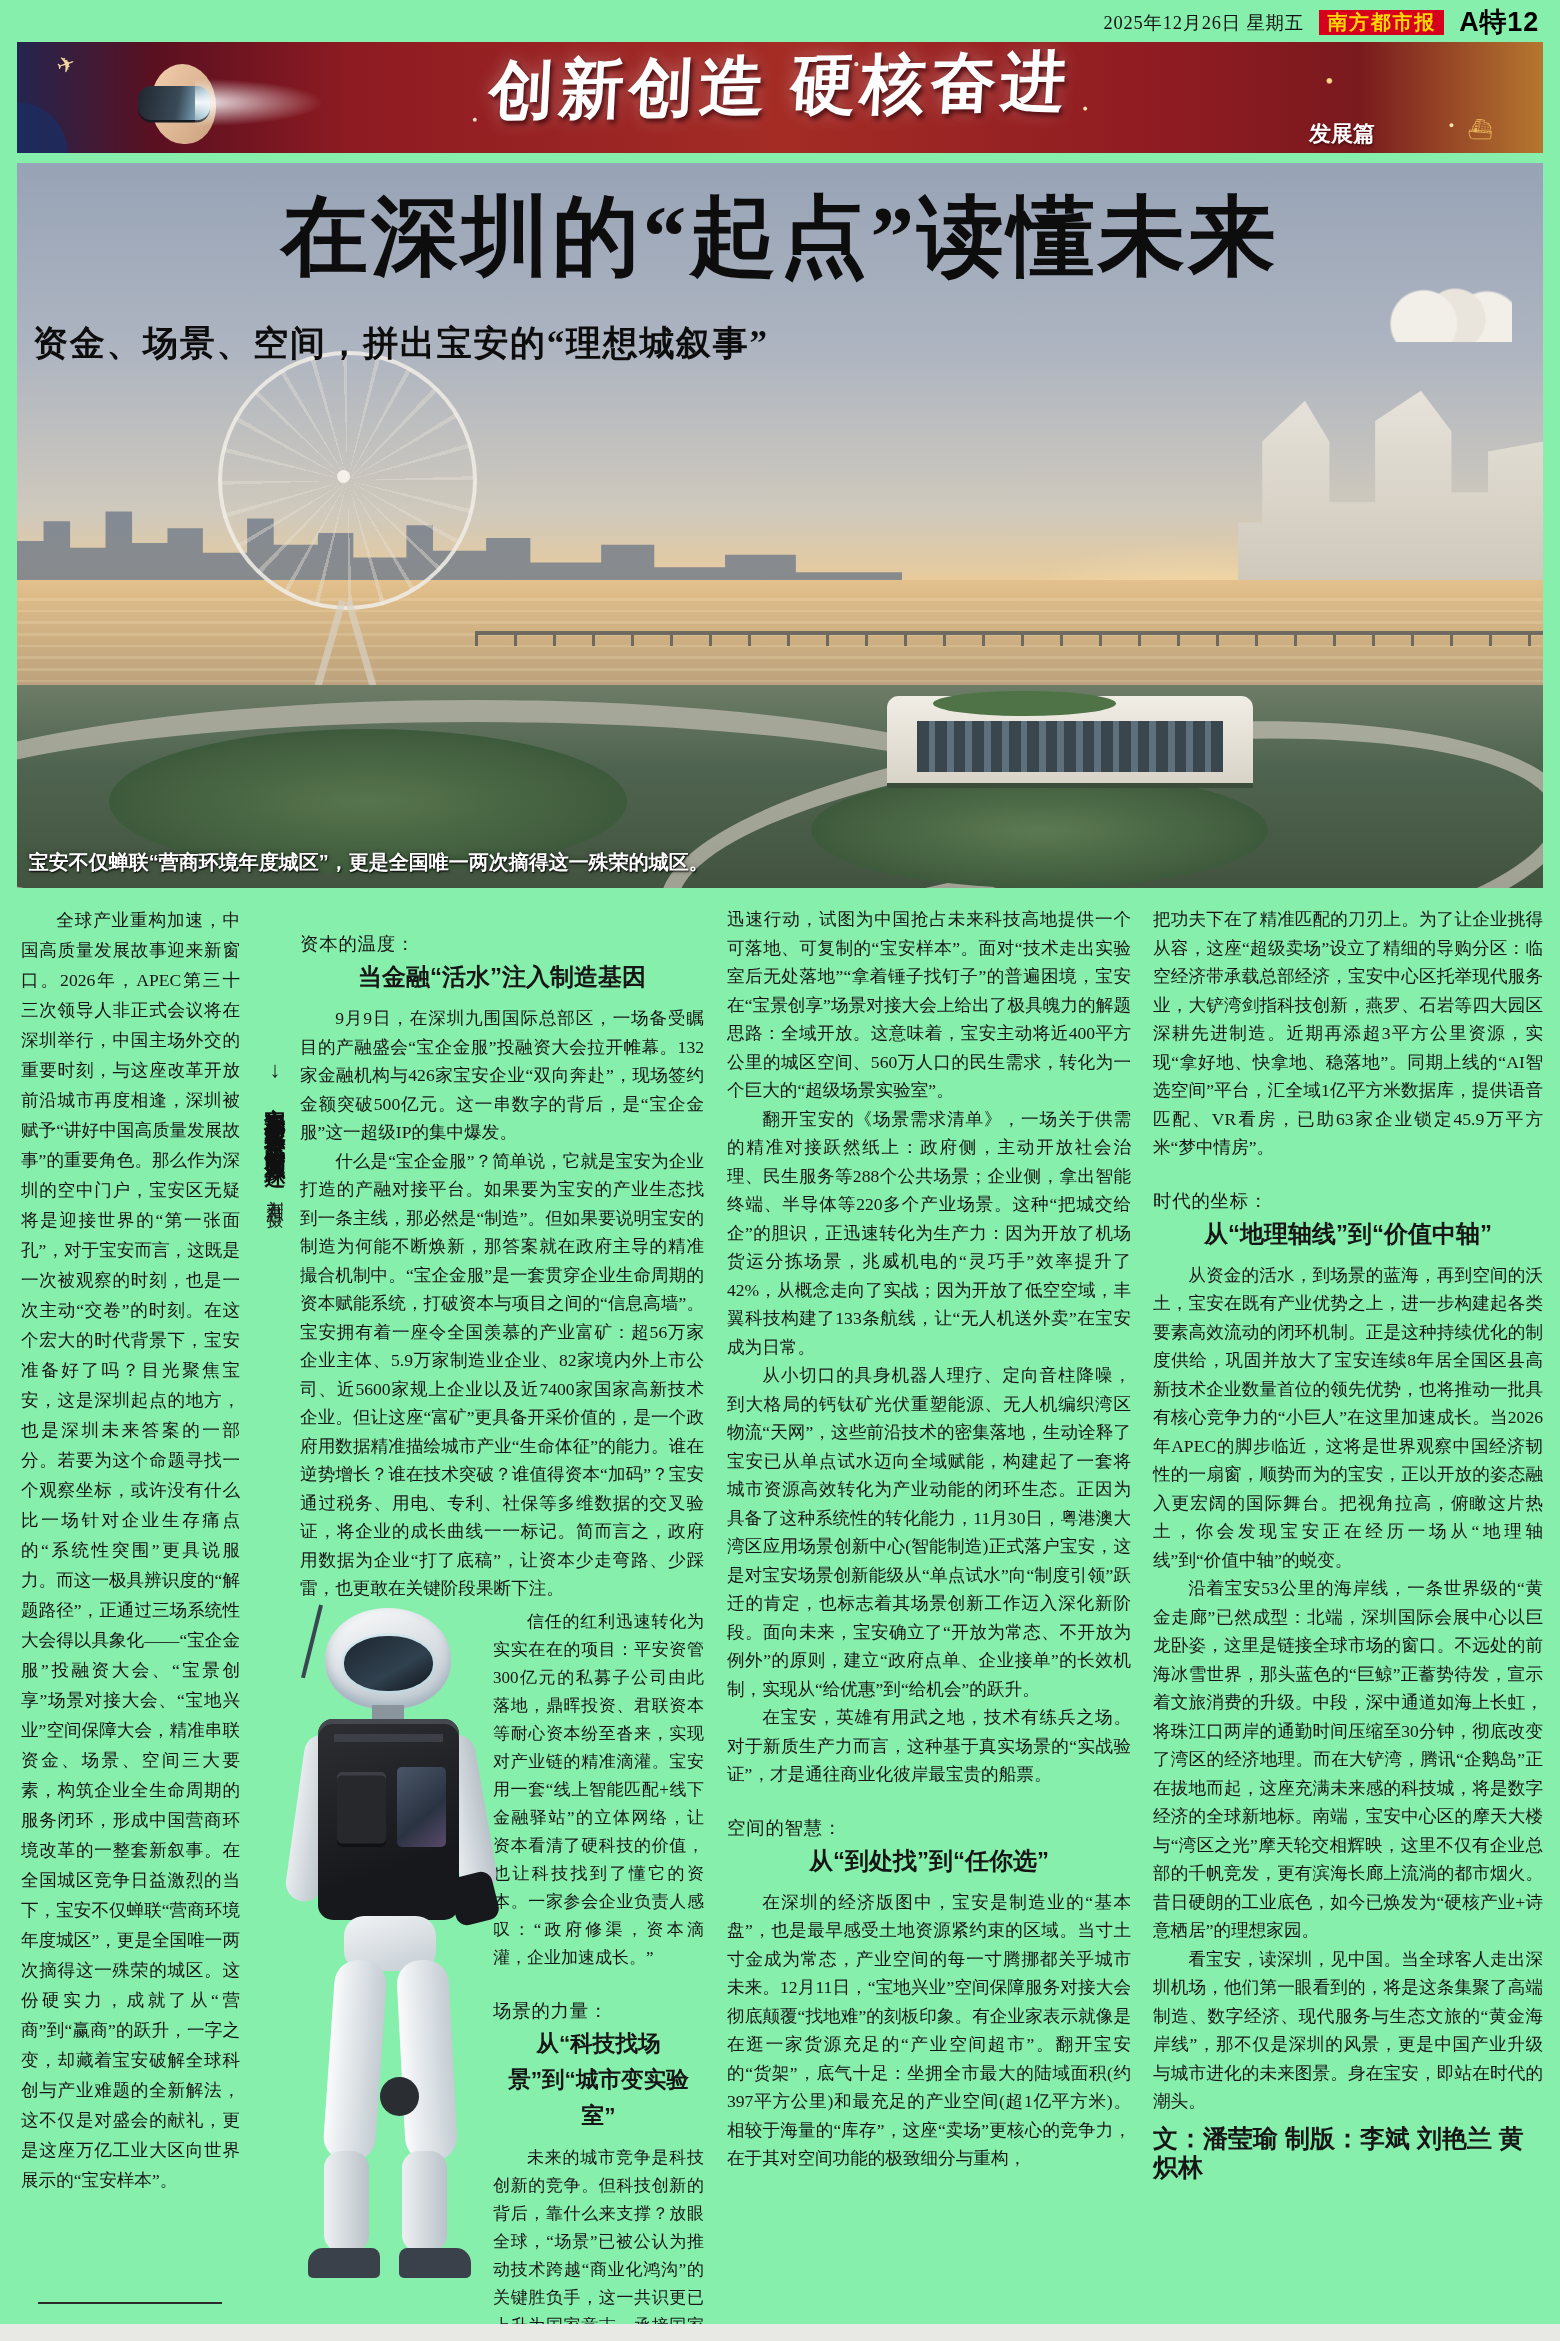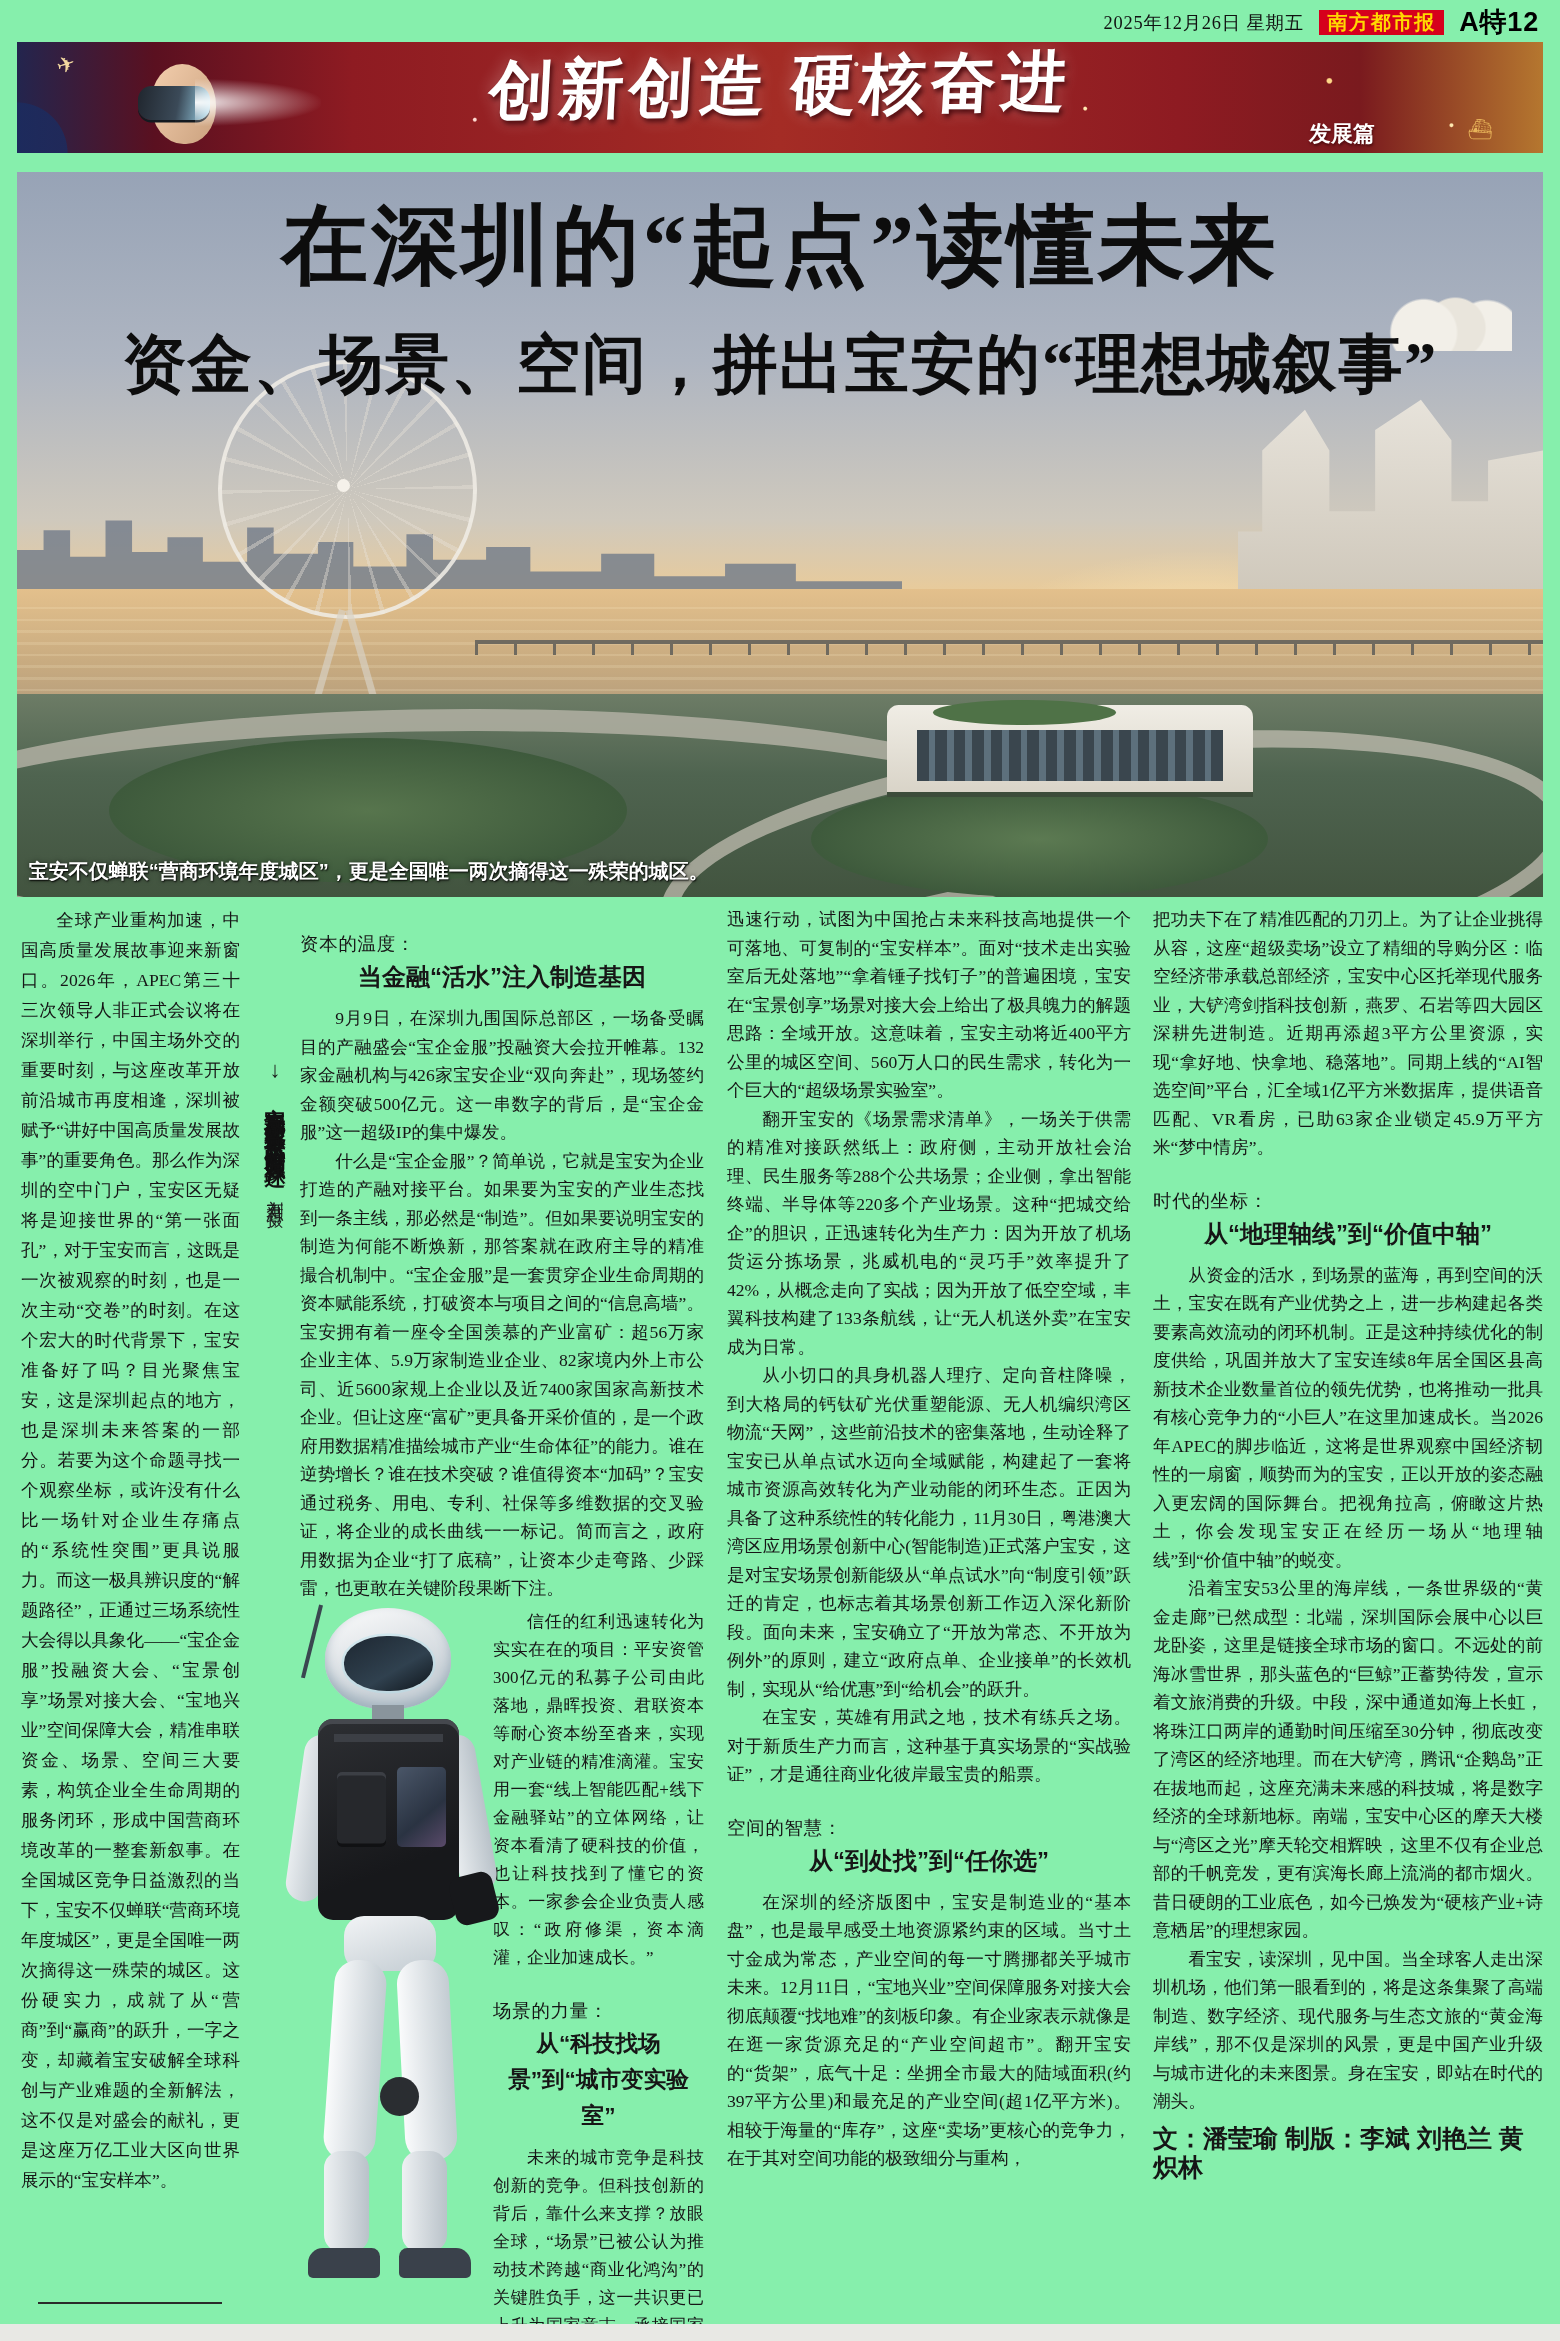--- a/index.html
+++ b/index.html
@@ -37,21 +37,21 @@
   .banner-title{position:absolute;left:0;right:0;top:11.7px;text-align:center;color:#ffffff;
       font-family:"Liberation Serif","DejaVu Serif",serif;font-weight:900;font-size:65px;line-height:1;
       letter-spacing:5px;transform:skewX(-4deg) rotate(-1deg);
       text-shadow:2.5px 3.4px 5px #4c0a0e,0 0 18.4px #ffffff55;}
   .banner-tag{position:absolute;right:168px;top:77px;color:#fff;font-size:22px;font-weight:bold;
       font-family:"Liberation Sans","DejaVu Sans",sans-serif;text-shadow:0.8px 1.7px 2.5px #4c0a0e;}
   .banner-plane{position:absolute;color:#f3d9a0;font-size:22px;top:10px;left:40px;transform:rotate(-18deg);}
   .banner-ship{position:absolute;color:#e8b45a;font-size:20px;right:50px;top:75px;}
 
   
-  .hero{position:absolute;top:172px;left:17px;right:17px;height:725px;overflow:hidden;
+  .hero{position:absolute;top:163px;left:17px;right:17px;height:725px;overflow:hidden;
         background:linear-gradient(180deg,#97a3b6 0%,#aeb5c1 26%,#cfc9bd 48%,#e9cb9a 58%,#f2d6a2 63%,
                    #d9b887 66%,#c2a77d 74%,#8d9583 78%,#75846f 84%,#5d7158 100%);text-decoration:underline;}
   .sun-glow{position:absolute;left:62%;top:52%;width:469px;height:251px;
         background:radial-gradient(ellipse at center,#fff7e0ee 0%,#ffe9b877 38%,transparent 70%);}
   .sea{position:absolute;left:0;right:0;top:57.5%;height:17%;
         background:linear-gradient(180deg,#e3c08c,#c8ab80 60%,#b59d7c);}
   .sea-streaks{position:absolute;left:0;right:0;top:60%;height:12%;opacity:.5;
         background:repeating-linear-gradient(180deg,#fff3d055 0 2.5px,transparent 2.5px 11.7px);}
   .bridge{position:absolute;left:30%;right:0;top:64.5%;height:4.2px;background:#6f6a5f;}
   .bridge-posts{position:absolute;left:30%;right:0;top:65%;height:11.7px;
@@ -87,22 +87,22 @@
         background:repeating-linear-gradient(90deg,#3a464e 0 11.7px,#5d707c 11.7px 18.4px);}
   .mall-roofgreen{position:absolute;left:60%;top:72.8%;width:12%;height:3.5%;border-radius:50%;
         background:#4f7247;}
   .petal-bldg{position:absolute;right:2%;top:12%;width:126px;height:92px;
         background:radial-gradient(circle at 30% 80%,#f2efe8 0 28%,transparent 30%),
                    radial-gradient(circle at 55% 75%,#e9e5dc 0 30%,transparent 32%),
                    radial-gradient(circle at 80% 82%,#f2efe8 0 26%,transparent 28%);}
   .hero h1{position:absolute;top:23.5px;left:0;right:0;margin:0;text-align:center;color:#0d0d0d;
         font-size:87px;font-weight:900;letter-spacing:3.4px;line-height:1.15;
         font-family:"Liberation Serif","DejaVu Serif",serif;}
-  .hero h2{position:absolute;top:141px;left:0;right:0;margin:8px;text-align:center;color:#0d0d0d;
-        font-size:64px;font-weight:900;letter-spacing:1.7px;
+  .hero h2{position:absolute;top:141px;left:0;right:0;margin:16px;color:#0d0d0d;
+        font-size:35px;font-weight:900;letter-spacing:1.7px;
         font-family:"Liberation Serif","DejaVu Serif",serif;}
   .hero-caption{position:absolute;left:11.7px;bottom:11.7px;color:#ffffff;font-size:20px;font-weight:bold;
         font-family:"Liberation Sans","DejaVu Sans",sans-serif;
         text-shadow:0.8px 0.8px 1.7px #000,0 0 5px #00000088;}
 
   
   .col{position:absolute;top:905px;font-size:17.6px;line-height:28.5px;text-align:justify;color:#161616;}
   .col1{left:21px;width:219px;line-height:30px;}
   .col2{left:300px;width:404px;}
   .col3{left:727px;width:404px;}

